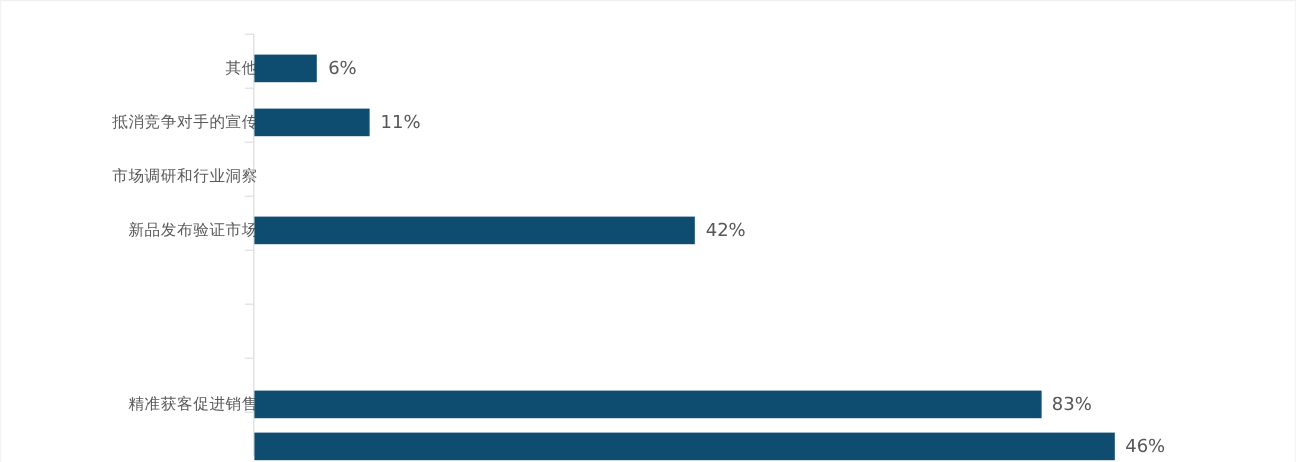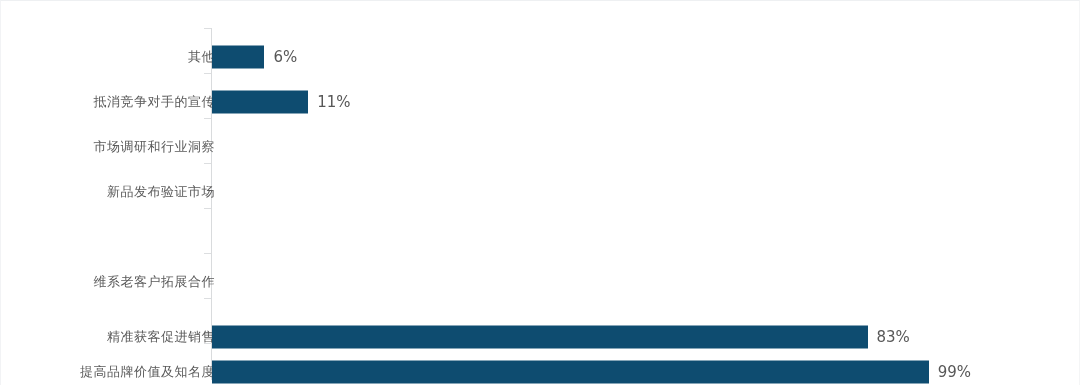--- a/index.html
+++ b/index.html
@@ -119,38 +119,40 @@
           <div class="bar-track">
             <div class="bar" style="width: 96.14px; background: rgb(14, 76, 112);"></div>
             <div class="bar-value">11%</div>
           </div>
         </div>
         <div class="bar-row" style="top: 123px;">
           <div class="cat-label">市场调研和行业洞察</div>
         </div>
         <div class="bar-row" style="top: 168px;">
           <div class="cat-label">新品发布验证市场</div>
+          <div class="bar-track">
+            <div class="bar" style="width: 367.08px; background: rgb(14, 76, 112);"></div>
+            <div class="bar-value">42%</div>
+          </div>
         </div>
         <div class="bar-row" style="top: 213px;">
         </div>
         <div class="bar-row" style="top: 258px;">
-          <div class="cat-label">维系老客户拓展合作</div>
         </div>
         <div class="bar-row" style="top: 313px;">
           <div class="cat-label">精准获客促进销售</div>
           <div class="bar-track">
             <div class="bar" style="width: 655.5px; background: rgb(14, 76, 112);"></div>
             <div class="bar-value">83%</div>
           </div>
         </div>
         <div class="bar-row" style="top: 348px;">
-          <div class="cat-label">提高品牌价值及知名度</div>
           <div class="bar-track">
             <div class="bar" style="width: 716.68px; background: rgb(14, 76, 112);"></div>
-            <div class="bar-value">99%</div>
+            <div class="bar-value">46%</div>
           </div>
         </div>
       </div>
 
   <div class="axis-tick" style="top: 27px;"></div>
       <div class="axis-tick" style="top: 72px;"></div>
       <div class="axis-tick" style="top: 117px;"></div>
       <div class="axis-tick" style="top: 162px;"></div>
       <div class="axis-tick" style="top: 207px;"></div>
       <div class="axis-tick" style="top: 252px;"></div>

